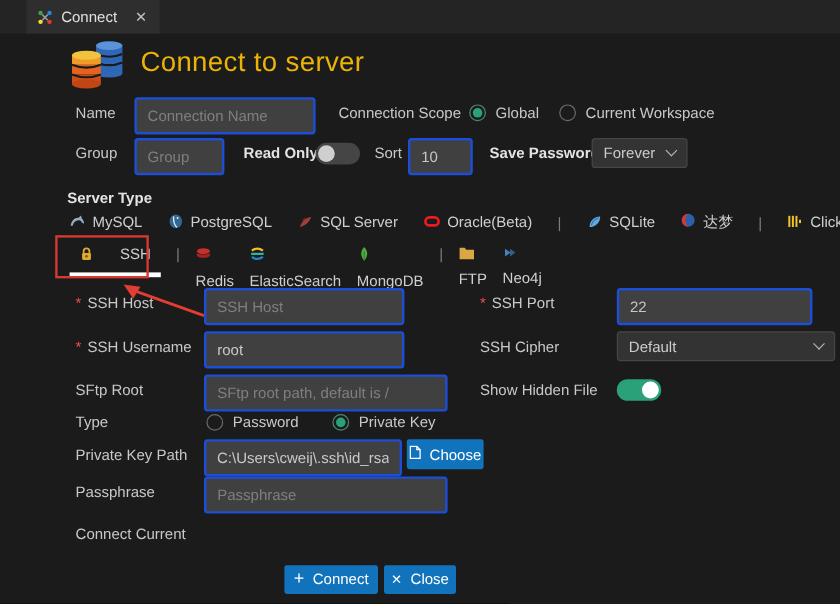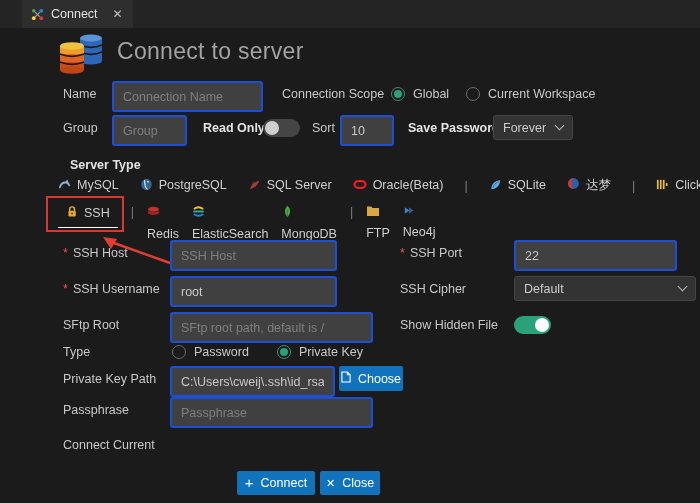--- a/index.html
+++ b/index.html
@@ -8,21 +8,21 @@
             font-family:"Liberation Sans", sans-serif; color:#c8c8c8; font-size:12.5px; overflow:hidden; }
 
   
   .tabbar { position:absolute; top:0; left:0; right:0; height:28px; background:#242424; display:flex; align-items:stretch; }
   .tab { margin-left:22px; background:#2e2e2e; display:flex; align-items:center; gap:7px; padding:0 10px 0 9px; color:#e0e0e0; cursor:pointer; }
   .tabicon svg { display:block; }
   .tabclose { color:#c2c2c2; font-size:12px; margin-left:8px; }
 
   
   .hicon { position:absolute; left:57px; top:31px; }
-  .page-title { position:absolute; left:117px; top:38px; font-size:23px; color:#a3a3a3; letter-spacing:.3px; }
+  .page-title { position:absolute; left:117px; top:38px; font-size:23px; color:#eab308; letter-spacing:.3px; }
 
   
   .frow { position:absolute; left:0; right:0; height:25px; }
   .pos  { position:absolute; top:0; height:100%; display:flex; align-items:center; }
   .bold { font-weight:bold; color:#e3e3e3; }
   .req  { color:#f14c4c; margin-right:5px; }
 
   .inp { position:absolute; top:0; height:31px; background:#404040; border:2px solid #1d4ed8; border-radius:3px;
          color:#c8c8c8; font:12.5px "Liberation Sans", sans-serif; padding:0 9px; outline:none; }
   .inp::placeholder { color:#7f7f7f; }
@@ -42,21 +42,21 @@
   .chev { width:7px; height:7px; border-right:1.4px solid #b8b8b8; border-bottom:1.4px solid #b8b8b8;
           transform:rotate(45deg); margin-top:-4px; margin-left:10px; flex:none; }
 
   
   .stype-row { position:absolute; display:flex; align-items:center; gap:21px; color:#cfcfcf; }
   .stype { display:flex; gap:6px; cursor:pointer; white-space:nowrap; }
   .stype svg { flex:none; }
   .sep { color:#7d7d7d; }
   .row2 { gap:13px; align-items:flex-start; }
   .row2 .stype { padding-top:2px;flex-direction:column; }
-  .stype-active { display:flex; align-items:center; gap:6px; padding:2px 8px 6px; border-bottom:1px solid #ffffff; cursor:pointer; }
+  .stype-active { display:flex; gap:22px; padding:2px 8px 6px; border-bottom:4px solid #ffffff; cursor:pointer; }
 
   
   .redbox { position:absolute; left:46px; top:196px; width:78px; height:36px; border:2px solid #d6392f; pointer-events:none; }
   .arrow  { position:absolute; left:96px; top:234px; pointer-events:none; }
 
   
   .btn { position:absolute; top:0; height:24px; background:#1273bd; color:#ffffff; border-radius:2px;
          display:flex; align-items:center; justify-content:center; gap:7px; cursor:pointer; font-size:12.5px; }
   .btn .plus { font-size:15px; margin-top:-2px; }
   .btn .x { font-size:11px; }
@@ -139,21 +139,21 @@
     <div class="pos bold" style="left:408px">
         <span>Save Password</span>
       </div>
     <div class="dropdown" style="left:493px;width:80px">
       <span>Forever</span>
       <span class="chev"></span>
     </div>
   </div>
 
   <div class="frow" style="top:156px;height:18px">
-    <div class="pos bold" style="left:70px">
+    <div class="pos bold" style="left:56px">
         <span>Server Type</span>
       </div>
   </div>
 
   <div class="stype-row" style="left:58px;top:177px">
     <div class="stype">
       <span><svg width="13" height="13" viewBox="0 0 14 14">
             <path d="M1 11 C1.5 6.5 4.5 3.5 8 3.8 L10.2 1.6 L11 4.4 C12.2 5.4 13 7.2 13 9.2 L10.8 8 C10.6 6.4 9 5.6 7.6 6 C5 6.4 3.2 8.4 2.8 11 Z" fill="#92abc2"></path>
           </svg></span>
       <span>MySQL</span>

